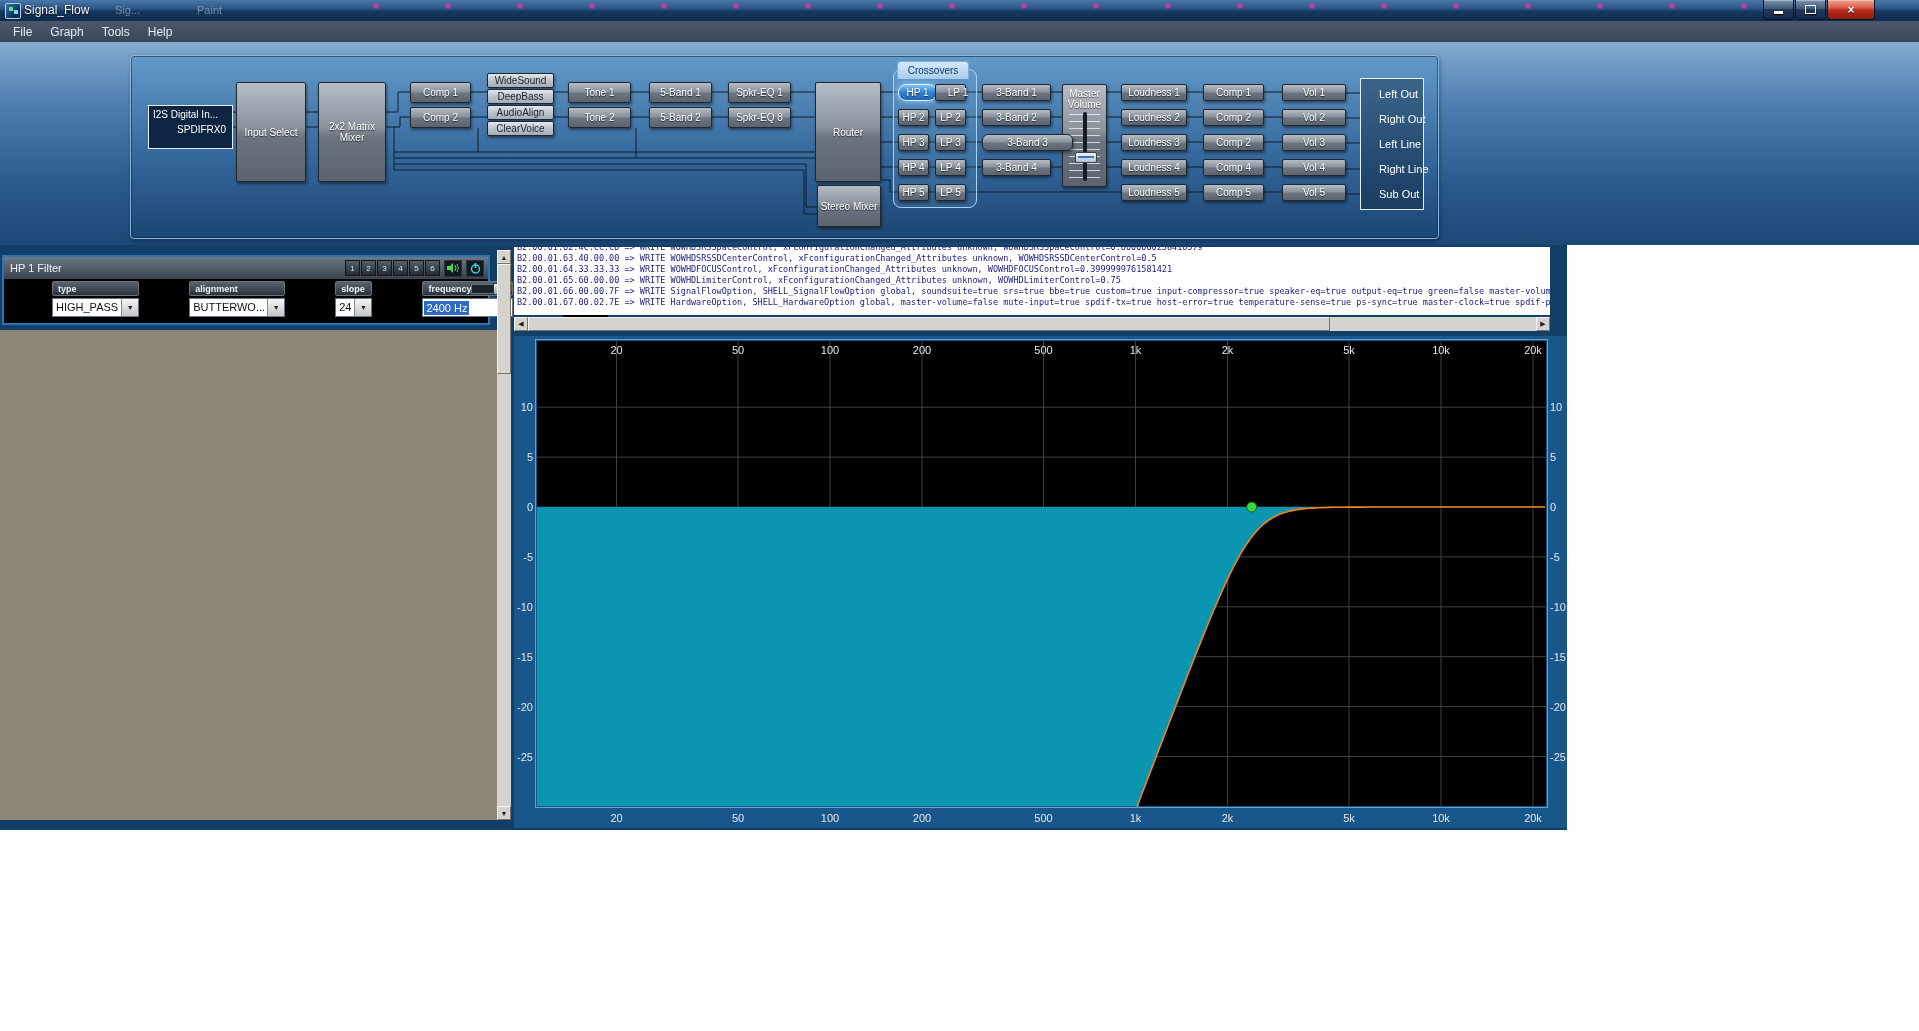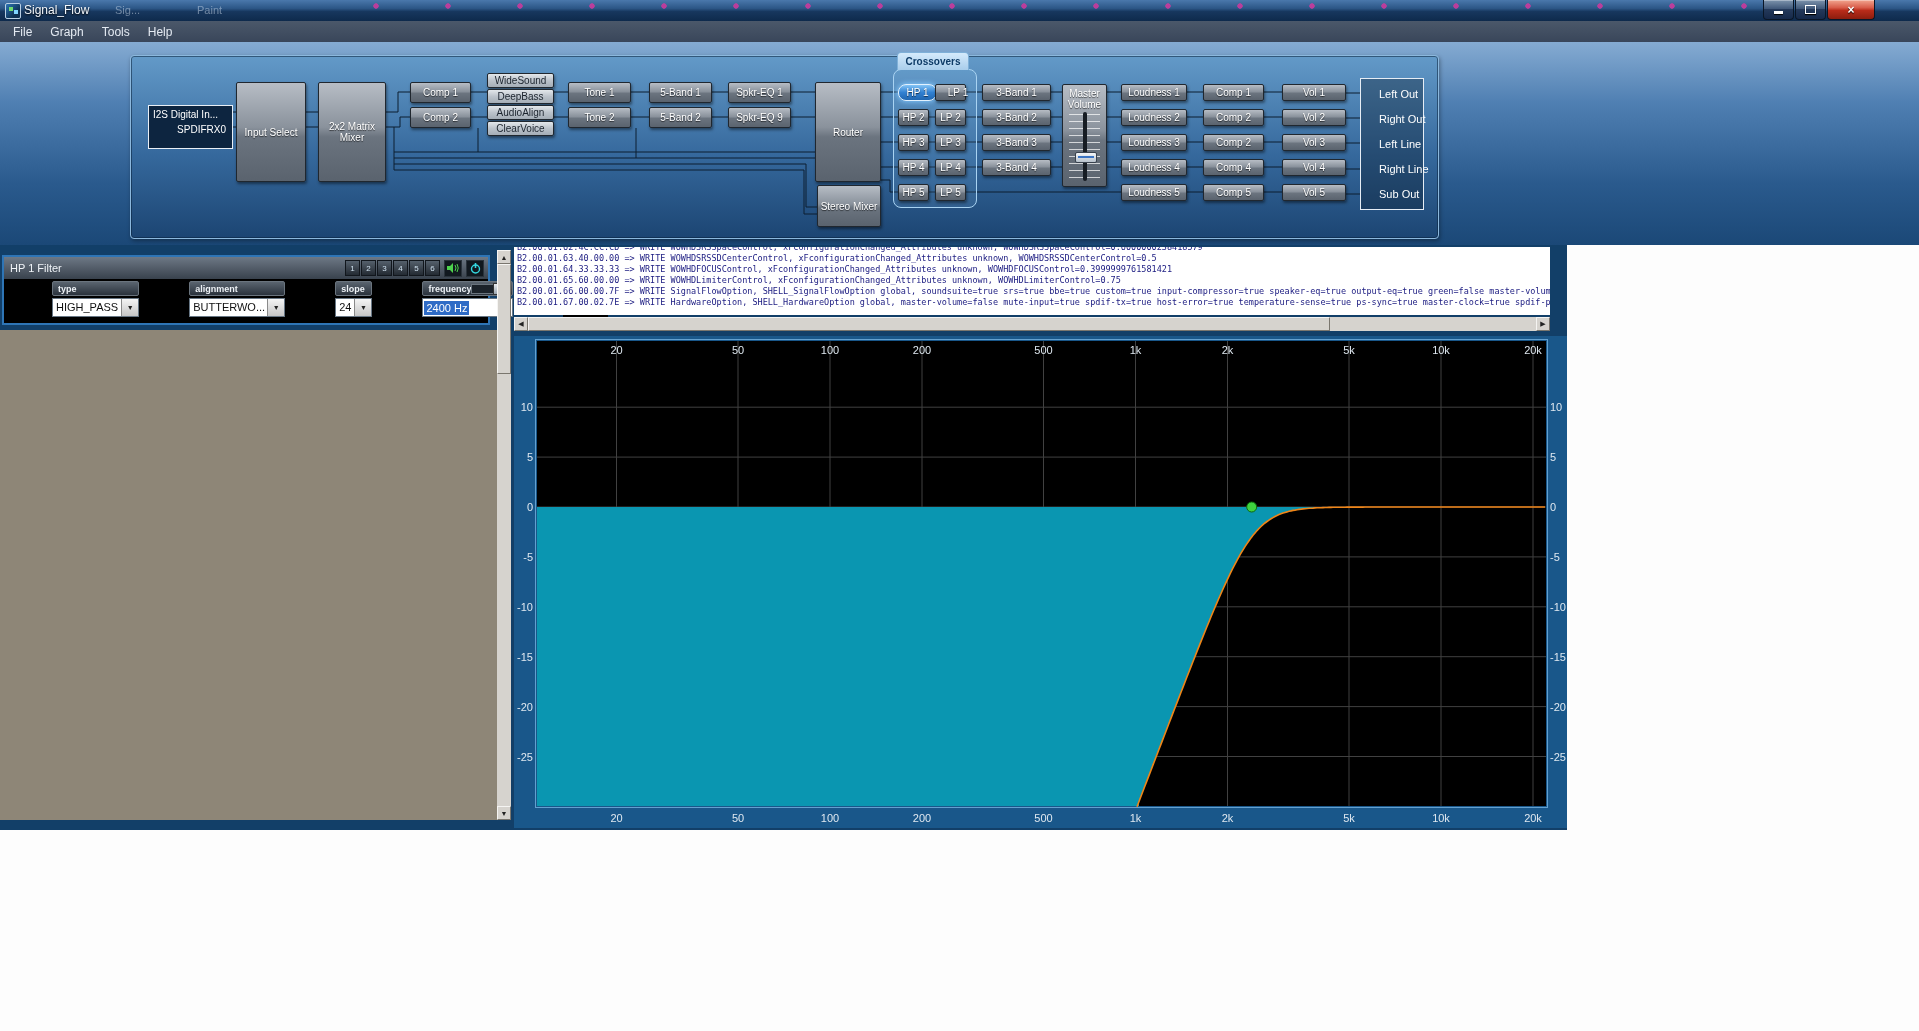--- a/index.html
+++ b/index.html
@@ -44,23 +44,23 @@
   .blk.srs{background:linear-gradient(#e3e7eb 0%,#bcc3cb 50%,#a4adb6 100%);color:#1b232d;text-shadow:none;}
   .blk.sel{background:linear-gradient(#84c4f6 0%,#3181d2 50%,#2066b0 100%);border-color:#e2f2ff;
     box-shadow:0 0 5px 1px rgba(130,200,255,.85);}
   .blk.big{white-space:normal;text-align:center;}
   #src-box{position:absolute;left:148px;top:63px;width:85px;height:44px;background:#0d2540;border:1px solid #e9eff6;
     color:#fff;font-size:10px;box-sizing:border-box;cursor:pointer;}
   #src-box .r1{padding:3px 0 0 4px;white-space:nowrap;}
   #src-box .r2{padding:4px 6px 0 0;text-align:right;}
   #xover-group{position:absolute;left:893px;top:27px;width:82px;height:137px;border:1px solid #a9d3f2;border-radius:8px;
     background:rgba(150,205,250,.12);}
-  #xover-tab{position:absolute;left:897px;top:10px;width:70px;height:17px;background:linear-gradient(#d4eafc,#a9cdeb);
+  #xover-tab{position:absolute;left:897px;top:19px;width:70px;height:17px;background:linear-gradient(#d4eafc,#a9cdeb);
     border:1px solid #7fb0d8;border-bottom:none;border-radius:4px 4px 0 0;color:#0d3a66;font-size:10px;
-    display:flex;align-items:center;justify-content:center;cursor:pointer;font-weight:bold;}
+    display:flex;align-items:center;justify-content:center;cursor:pointer;}
   #master-vol{flex-direction:column;justify-content:flex-start;}
   #master-vol .mv-label{padding-top:3px;text-align:center;white-space:normal;line-height:11px;}
   #mv-slider{position:relative;flex:1;width:100%;}
   #mv-ticks{position:absolute;left:6px;right:6px;top:4px;bottom:8px;
     background:repeating-linear-gradient(180deg,rgba(255,255,255,.7) 0 1px,rgba(0,0,0,0) 1px 7px);}
   #mv-groove{position:absolute;left:50%;margin-left:-2px;width:4px;top:2px;bottom:5px;background:#161c23;border-radius:2px;}
   #mv-thumb{position:absolute;left:50%;margin-left:-10px;width:20px;height:9px;top:42px;
     background:linear-gradient(#f4f7fa,#b7c1cb);border:1px solid #38414d;border-radius:2px;cursor:pointer;}
   #mv-thumb i{position:absolute;left:2px;right:2px;top:3px;height:2px;background:#3a74c4;}
   #outputs-box{position:absolute;left:1360px;top:36px;width:64px;height:132px;border:1px solid #e6edf5;
@@ -245,34 +245,34 @@
       <div class="blk" style="left: 410px; top: 65px; width: 61px; height: 21px;">Comp 2</div>
       <div class="blk srs" style="left: 487px; top: 31px; width: 67px; height: 15px;">WideSound</div>
       <div class="blk srs" style="left: 487px; top: 47px; width: 67px; height: 15px;">DeepBass</div>
       <div class="blk srs" style="left: 487px; top: 63px; width: 67px; height: 15px;">AudioAlign</div>
       <div class="blk srs" style="left: 487px; top: 79px; width: 67px; height: 15px;">ClearVoice</div>
       <div class="blk" style="left: 568px; top: 40px; width: 63px; height: 21px;">Tone 1</div>
       <div class="blk" style="left: 568px; top: 65px; width: 63px; height: 21px;">Tone 2</div>
       <div class="blk" style="left: 649px; top: 40px; width: 63px; height: 21px;">5-Band 1</div>
       <div class="blk" style="left: 649px; top: 65px; width: 63px; height: 21px;">5-Band 2</div>
       <div class="blk" style="left: 728px; top: 40px; width: 63px; height: 21px;">Spkr-EQ 1</div>
-      <div class="blk" style="left: 728px; top: 65px; width: 63px; height: 21px;">Spkr-EQ 9</div>
+      <div class="blk" style="left: 728px; top: 65px; width: 63px; height: 21px;">Spkr-EQ 8</div>
       <div class="blk sel" style="left: 898px; top: 42px; width: 39px; height: 17px; border-radius: 8px;">HP 1</div>
       <div class="blk" style="left: 898px; top: 67px; width: 31px; height: 17px;">HP 2</div>
       <div class="blk" style="left: 898px; top: 92px; width: 31px; height: 17px;">HP 3</div>
       <div class="blk" style="left: 898px; top: 117px; width: 31px; height: 17px;">HP 4</div>
       <div class="blk" style="left: 898px; top: 142px; width: 31px; height: 17px;">HP 5</div>
       <div class="blk" style="left: 935px; top: 42px; width: 31px; height: 17px; padding-left: 15px;">LP 1</div>
       <div class="blk" style="left: 935px; top: 67px; width: 31px; height: 17px;">LP 2</div>
       <div class="blk" style="left: 935px; top: 92px; width: 31px; height: 17px;">LP 3</div>
       <div class="blk" style="left: 935px; top: 117px; width: 31px; height: 17px;">LP 4</div>
       <div class="blk" style="left: 935px; top: 142px; width: 31px; height: 17px;">LP 5</div>
       <div class="blk" style="left: 982px; top: 42px; width: 69px; height: 17px;">3-Band 1</div>
       <div class="blk" style="left: 982px; top: 67px; width: 69px; height: 17px;">3-Band 2</div>
-      <div class="blk" style="left: 982px; top: 92px; width: 69px; height: 17px;">3-Band 3</div>
+      <div class="blk" style="left: 982px; top: 92px; width: 91px; height: 17px; border-radius: 6px;">3-Band 3</div>
       <div class="blk" style="left: 982px; top: 117px; width: 69px; height: 17px;">3-Band 4</div>
       <div class="blk" style="left: 1121px; top: 42px; width: 66px; height: 17px;">Loudness 1</div>
       <div class="blk" style="left: 1121px; top: 67px; width: 66px; height: 17px;">Loudness 2</div>
       <div class="blk" style="left: 1121px; top: 92px; width: 66px; height: 17px;">Loudness 3</div>
       <div class="blk" style="left: 1121px; top: 117px; width: 66px; height: 17px;">Loudness 4</div>
       <div class="blk" style="left: 1121px; top: 142px; width: 66px; height: 17px;">Loudness 5</div>
       <div class="blk" style="left: 1203px; top: 42px; width: 61px; height: 17px;">Comp 1</div>
       <div class="blk" style="left: 1203px; top: 67px; width: 61px; height: 17px;">Comp 2</div>
       <div class="blk" style="left: 1203px; top: 92px; width: 61px; height: 17px;">Comp 2</div>
       <div class="blk" style="left: 1203px; top: 117px; width: 61px; height: 17px;">Comp 4</div>

